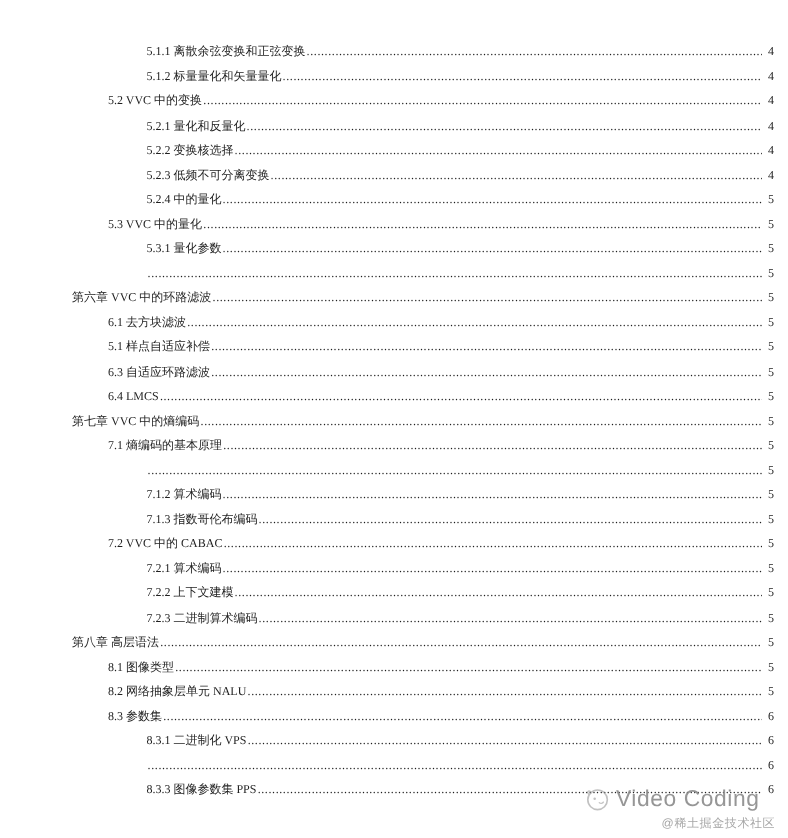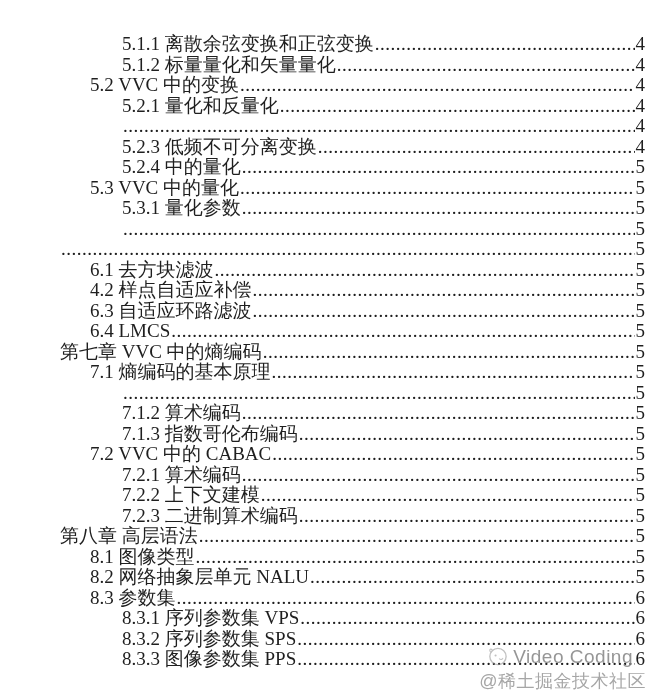--- a/index.html
+++ b/index.html
@@ -19,21 +19,21 @@
     position: absolute;
     top: 34px;
     left: 0;
     right: 12px;
   }
   .toc-row {
     display: flex;
     align-items: flex-start;
     height: 20.5px;
     line-height: 20.5px;
-    font-size: 19px;
+    font-size: 10px;
     color: #1f1f1f;
     white-space: nowrap;
   }
   .lv1 { padding-left: 60px; }
   .lv2 { padding-left: 90px; }
   .lv3 { padding-left: 122px; }
   .entry-label {
     flex: none;
     white-space: pre;
   }
@@ -68,21 +68,21 @@
     font-size: 19px;
     font-weight: 400;
     color: rgba(135, 135, 135, 0.88);
     letter-spacing: 0.5px;
   }
   .wm-logo {
     opacity: 0.55;
   }
   .wm-line2 {
     margin-top: 1px;
-    font-size: 18px;
+    font-size: 10px;
     color: rgba(150, 150, 150, 0.85);
     letter-spacing: 0.5px;
   }
 </style>
 </head>
 <body>
 
 <div class="page">
 
   <div class="toc" id="toc">
@@ -104,20 +104,21 @@
       <span class="pagenum">4</span>
     </div>
 
     <div class="toc-row lv3">
       <span class="entry-label">5.2.1 量化和反量化</span>
       <span class="leader">....................................................................................................................................................................................................................................................................</span>
       <span class="pagenum">4</span>
     </div>
 
     <div class="toc-row lv3">
+      <span class="entry-label">5.2.2 变换核选择</span>
       <span class="leader">....................................................................................................................................................................................................................................................................</span>
       <span class="pagenum">4</span>
     </div>
 
     <div class="toc-row lv3">
       <span class="entry-label">5.2.3 低频不可分离变换</span>
       <span class="leader">....................................................................................................................................................................................................................................................................</span>
       <span class="pagenum">4</span>
     </div>
 
@@ -138,32 +139,33 @@
       <span class="leader">....................................................................................................................................................................................................................................................................</span>
       <span class="pagenum">5</span>
     </div>
 
     <div class="toc-row lv3">
       <span class="leader">....................................................................................................................................................................................................................................................................</span>
       <span class="pagenum">5</span>
     </div>
 
     <div class="toc-row lv1">
+      <span class="entry-label">第六章 VVC 中的环路滤波</span>
       <span class="leader">....................................................................................................................................................................................................................................................................</span>
       <span class="pagenum">5</span>
     </div>
 
     <div class="toc-row lv2">
       <span class="entry-label">6.1 去方块滤波</span>
       <span class="leader">....................................................................................................................................................................................................................................................................</span>
       <span class="pagenum">5</span>
     </div>
 
     <div class="toc-row lv2">
-      <span class="entry-label">4.2 样点自适应补偿</span>
+      <span class="entry-label">5.1 样点自适应补偿</span>
       <span class="leader">....................................................................................................................................................................................................................................................................</span>
       <span class="pagenum">5</span>
     </div>
 
     <div class="toc-row lv2">
       <span class="entry-label">6.3 自适应环路滤波</span>
       <span class="leader">....................................................................................................................................................................................................................................................................</span>
       <span class="pagenum">5</span>
     </div>
 
@@ -244,27 +246,26 @@
       <span class="pagenum">5</span>
     </div>
 
     <div class="toc-row lv2">
       <span class="entry-label">8.3 参数集</span>
       <span class="leader">....................................................................................................................................................................................................................................................................</span>
       <span class="pagenum">6</span>
     </div>
 
     <div class="toc-row lv3">
-      <span class="entry-label">8.3.1 序列参数集 VPS</span>
-      <span class="leader">....................................................................................................................................................................................................................................................................</span>
-      <span class="pagenum">6</span>
-    </div>
-
-    <div class="toc-row lv3">
-      <span class="entry-label">8.3.2 序列参数集 SPS</span>
+      <span class="entry-label">8.3.1 二进制化 VPS</span>
+      <span class="leader">....................................................................................................................................................................................................................................................................</span>
+      <span class="pagenum">6</span>
+    </div>
+
+    <div class="toc-row lv3">
       <span class="leader">....................................................................................................................................................................................................................................................................</span>
       <span class="pagenum">6</span>
     </div>
 
     <div class="toc-row lv3">
       <span class="entry-label">8.3.3 图像参数集 PPS</span>
       <span class="leader">....................................................................................................................................................................................................................................................................</span>
       <span class="pagenum">6</span>
     </div>
   </div>

